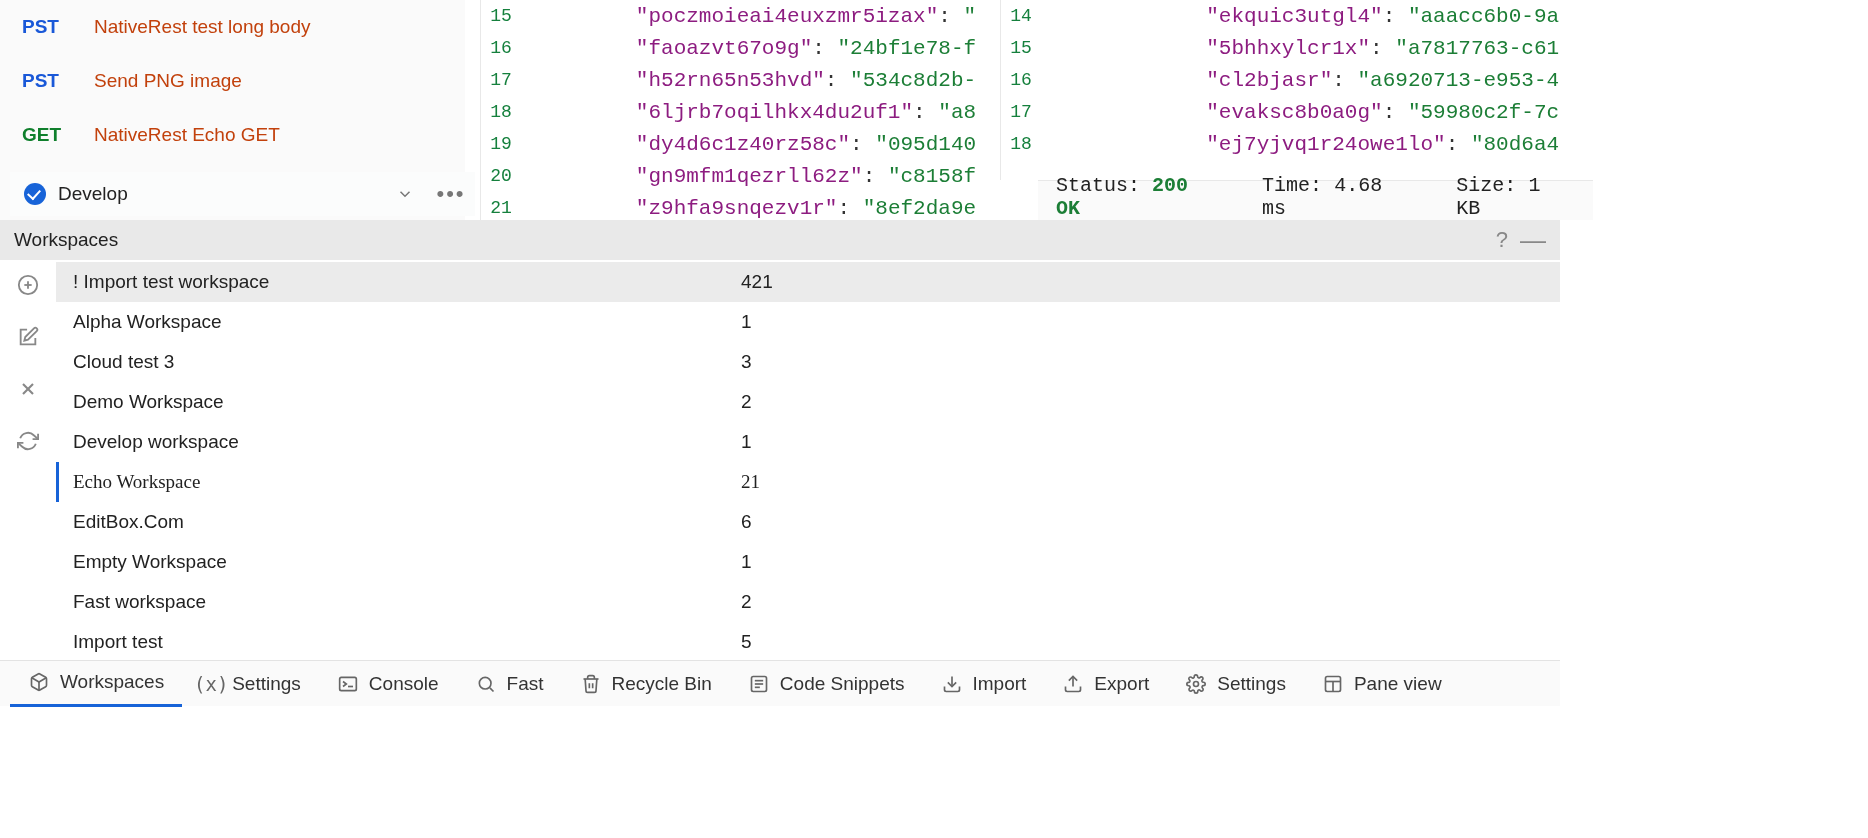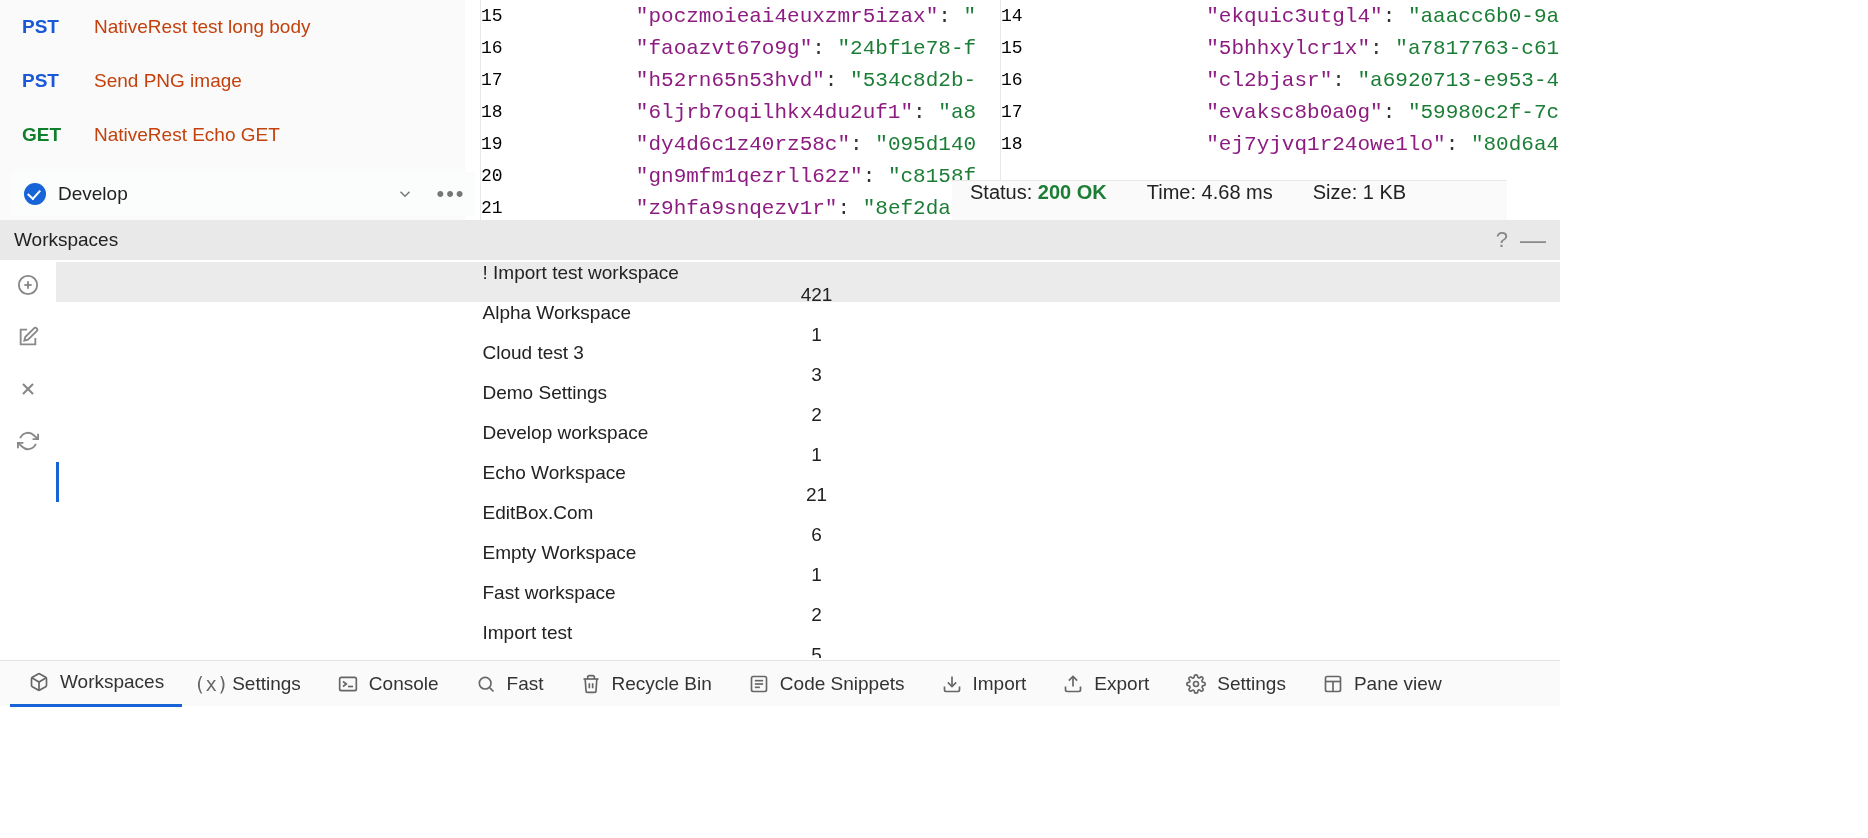--- a/index.html
+++ b/index.html
@@ -89,41 +89,41 @@
 }
 .editor-left { left: 480px; width: 520px; height: 220px; }
 .editor-right { left: 1000px; width: 560px; height: 180px; }
 .code-line {
   display: flex;
   height: 32px;
   align-items: center;
 }
 .gutter {
   width: 54px;
-  text-align: left;
+  text-align: center;
   padding-right: 14px;
-  color: #000000;
+  color: #15803d;
   flex-shrink: 0;
   font-size: 18px;
 }
 .code-text { white-space: pre; }
 .tok-key { color: #8d1c80; }
 .tok-str { color: #1c7e36; }
 .tok-punc { color: #333; }
 
 
 .status-bar {
   position: absolute;
-  left: 952px; top: 180px;
+  left: 1038px; top: 180px;
   width: 555px; height: 40px;
   background: #fafafa;
   border-top: 1px solid #e8e8e8;
-  font-family: Liberation Sans, sans-serif;
+  font-family: Liberation Mono, monospace;
   font-size: 20px;
-  display: flex; align-items: flex-start;
+  display: flex; align-items: flex-end;
   padding: 0 18px;
   gap: 40px;
 }
 .status-kv { color: #222; }
 .status-green { color: #1c7e36; font-weight: 600; }
 
 
 .ws-header {
   position: absolute;
   left: 0; top: 220px;
@@ -164,24 +164,23 @@
   flex: 1;
   overflow: hidden;
 }
 .ws-row {
   display: flex;
   height: 40px;
   align-items: center;
   padding-left: 14px;
   cursor: pointer;
   border-left: 3px solid transparent;
-  flex-direction: column;
 }
 .ws-row.selected { background: #ebebeb; }
-.ws-row.current { border-left-color: #1763d8; }
+.ws-row.current { border-left-color: #1763d8; font-family: Liberation Serif, serif; }
 .ws-name { width: 668px; }
 .ws-count { color: #222; }
 
 
 .bottom-bar {
   position: absolute;
   left: 0; top: 660px;
   width: 1560px; height: 46px;
   background: #fafafa;
   border-top: 1px solid #e3e3e3;
@@ -348,21 +347,21 @@
       </div>
       <div class="ws-row">
         <span class="ws-name">Alpha Workspace</span>
         <span class="ws-count">1</span>
       </div>
       <div class="ws-row">
         <span class="ws-name">Cloud test 3</span>
         <span class="ws-count">3</span>
       </div>
       <div class="ws-row">
-        <span class="ws-name">Demo Settings</span>
+        <span class="ws-name">Demo Workspace</span>
         <span class="ws-count">2</span>
       </div>
       <div class="ws-row">
         <span class="ws-name">Develop workspace</span>
         <span class="ws-count">1</span>
       </div>
       <div class="ws-row current">
         <span class="ws-name">Echo Workspace</span>
         <span class="ws-count">21</span>
       </div>

